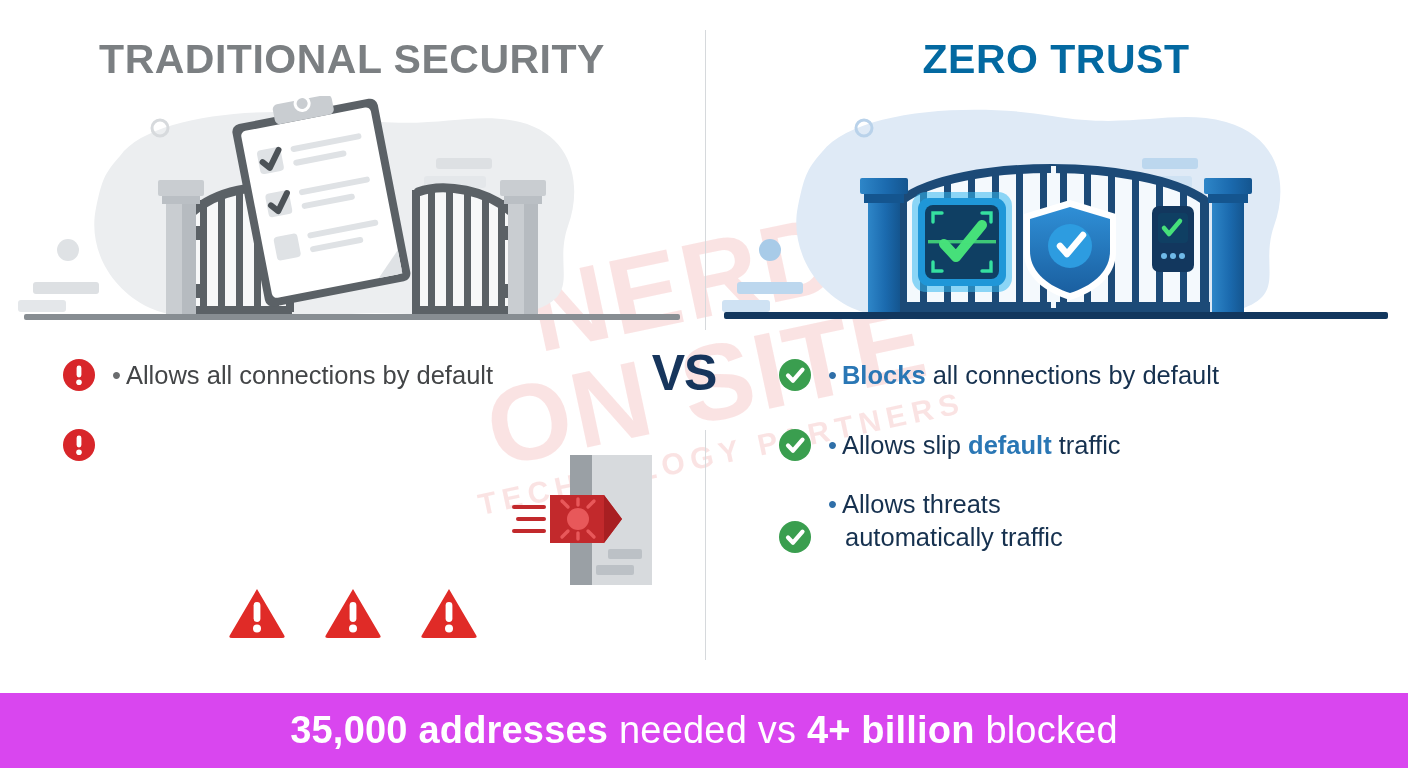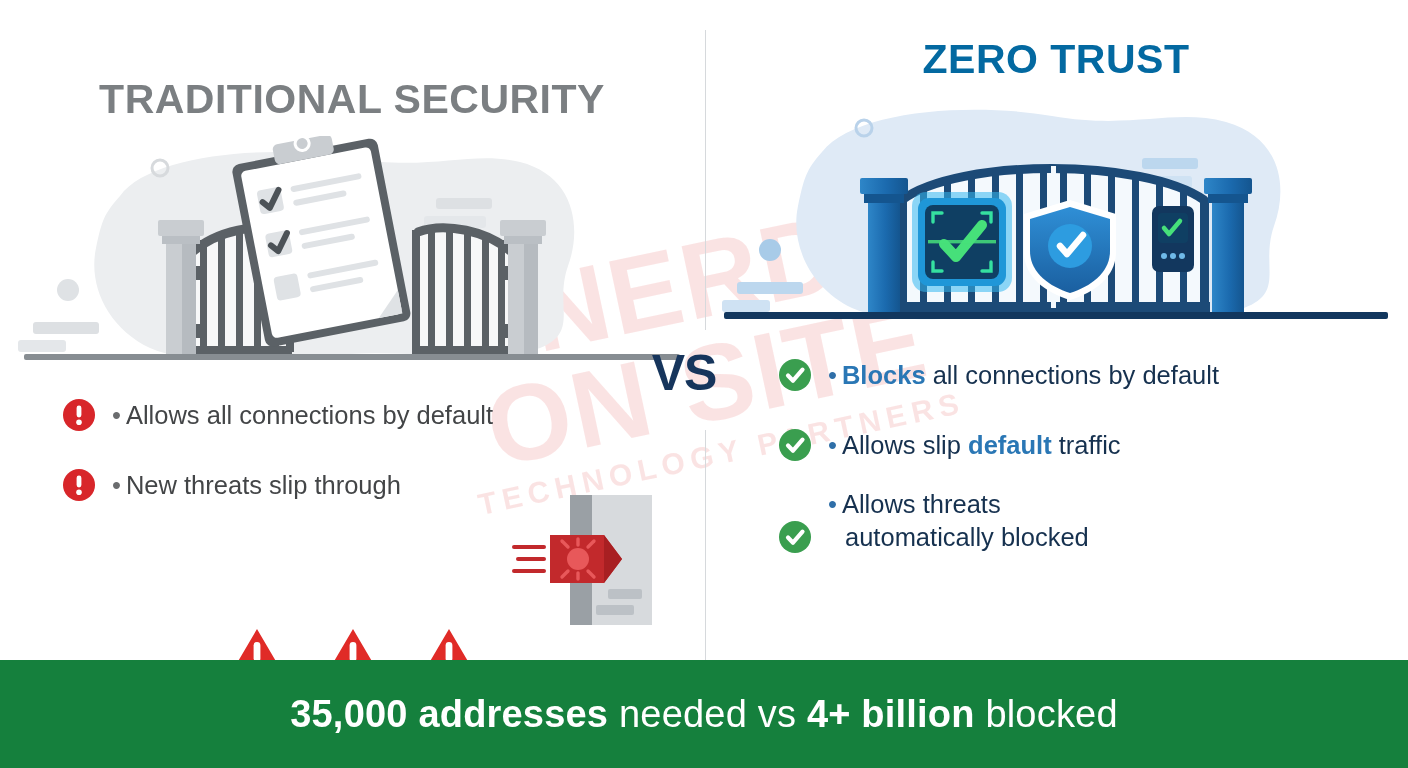--- a/index.html
+++ b/index.html
@@ -46,21 +46,21 @@
   .wm-3 { font-size: 30px; letter-spacing: 6px; margin-top: 6px; }
 
   
   .column {
     position: absolute;
     top: 0;
     width: 704px;
     height: 660px;
     z-index: 3;
   }
-  .col-left  { left: 0; margin-top: 40px; }
+  .col-left  { left: 0; }
   .col-right { left: 704px; }
 
   .divider {
     position: absolute;
     left: 705px;
     width: 1px;
     background: #d6d9dc;
     z-index: 2;
   }
   .divider-top    { top: 30px;  height: 300px; }
@@ -147,22 +147,22 @@
 
   
   .threat-left  { position: absolute; left: 512px; top: 455px; z-index: 4; }
 
   
   .banner {
     position: absolute;
     left: 0;
     bottom: 0;
     width: 1408px;
-    height: 108px;
-    background: #15803d;
+    height: 75px;
+    background: #d946ef;
     display: flex;
     align-items: center;
     justify-content: center;
     z-index: 6;
   }
   .banner-text {
     color: #ffffff;
     font-size: 38px;
     font-family: "Liberation Sans", sans-serif;
     letter-spacing: 0.2px;
@@ -314,21 +314,20 @@
 
 
       <div class="bullet-row">
         <span class="b-icon">
           <svg width="34" height="34" viewBox="0 0 34 34">
             <circle cx="17" cy="17" r="16" fill="#d8262a"></circle>
             <rect x="14.6" y="7.5" width="4.8" height="12" rx="2.4" fill="#ffffff"></rect>
             <circle cx="17" cy="24.2" r="2.8" fill="#ffffff"></circle>
           </svg>
         </span>
-        <span class="b-text neg"><span class="b-dot neg">•</span><span>New threats slip through</span></span>
       </div>
 
     </div>
 
     <div class="threat-left">
       <svg width="160" height="130" viewBox="0 0 160 130">
         <rect x="58" y="0" width="82" height="130" fill="#d7dadd"></rect>
         <rect x="58" y="0" width="22" height="42" fill="#9aa0a5"></rect>
         <rect x="58" y="88" width="22" height="42" fill="#9aa0a5"></rect>
         <rect x="96" y="94" width="34" height="10" rx="2" fill="#bcc1c6"></rect>
@@ -503,21 +502,21 @@
         <span class="b-text pos"><span class="b-dot">•</span><span>Allows slip </span><span class="hl">default</span><span> traffic</span></span>
       </div>
 
       <div class="bullet-row">
         <span class="b-icon">
           <svg width="34" height="34" viewBox="0 0 34 34">
             <circle cx="17" cy="17" r="16" fill="#3a9e4f"></circle>
             <path d="M10 17.5 l5 5.2 l9.5 -11" fill="none" stroke="#ffffff" stroke-width="4.2" stroke-linecap="round" stroke-linejoin="round"></path>
           </svg>
         </span>
-        <span class="b-text pos"><span class="b-dot">•</span><span>Allows threats</span><br><span style="padding-left:17px">automatically blocked</span></span>
+        <span class="b-text pos"><span class="b-dot">•</span><span>Allows threats</span><br><span style="padding-left:17px">automatically traffic</span></span>
       </div>
 
     </div>
 
   </div>
 
   <div class="vs">VS</div>
 
   <div class="banner">
     <div class="banner-text"><b>35,000 addresses</b><span> needed vs </span><b>4+ billion</b><span> blocked</span></div>

